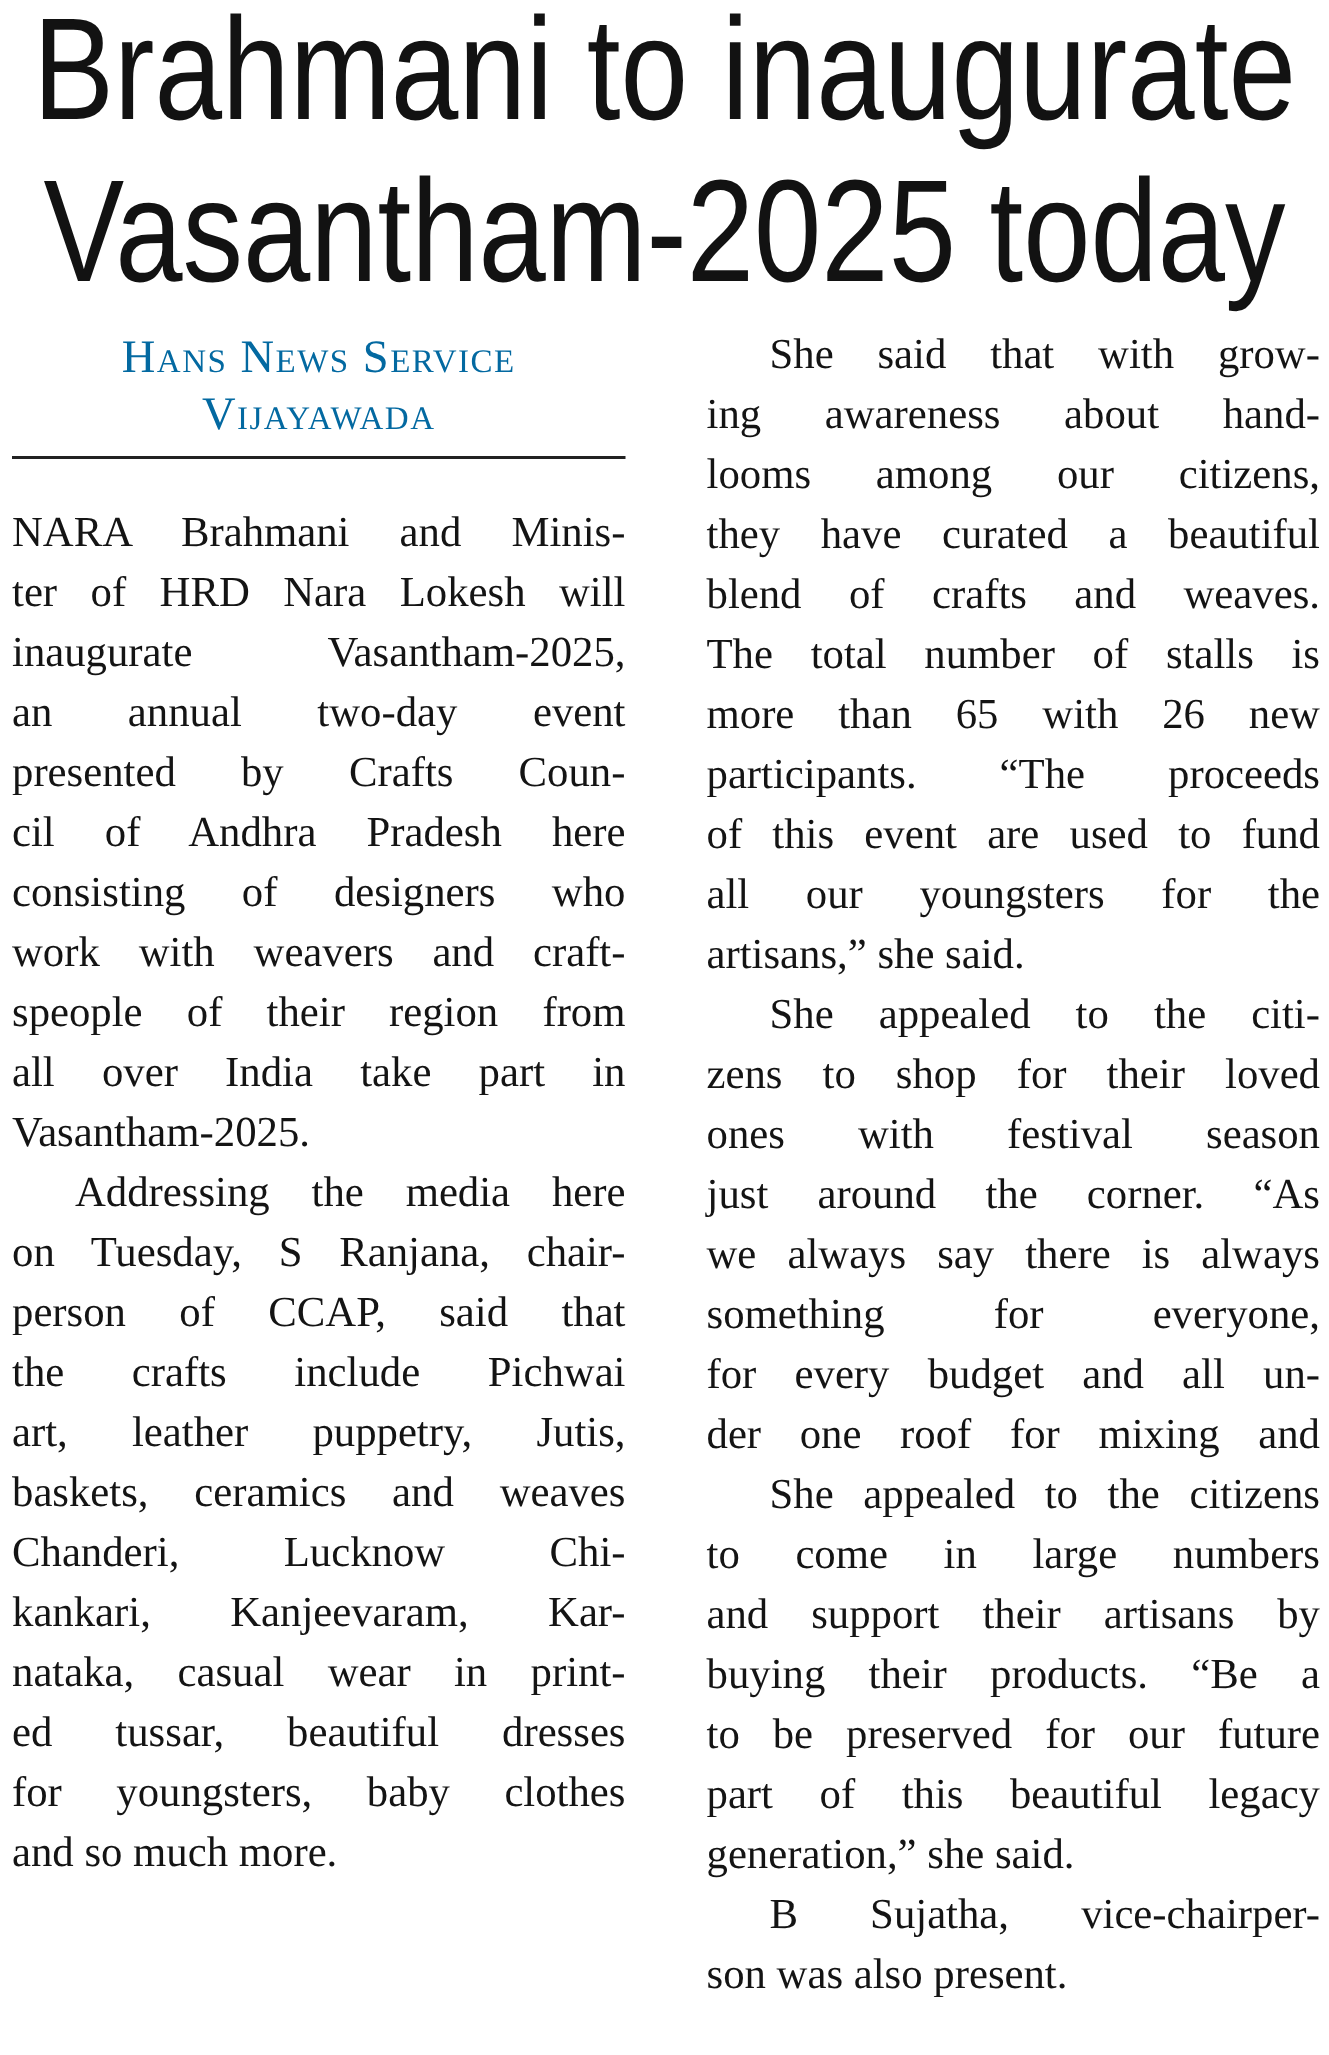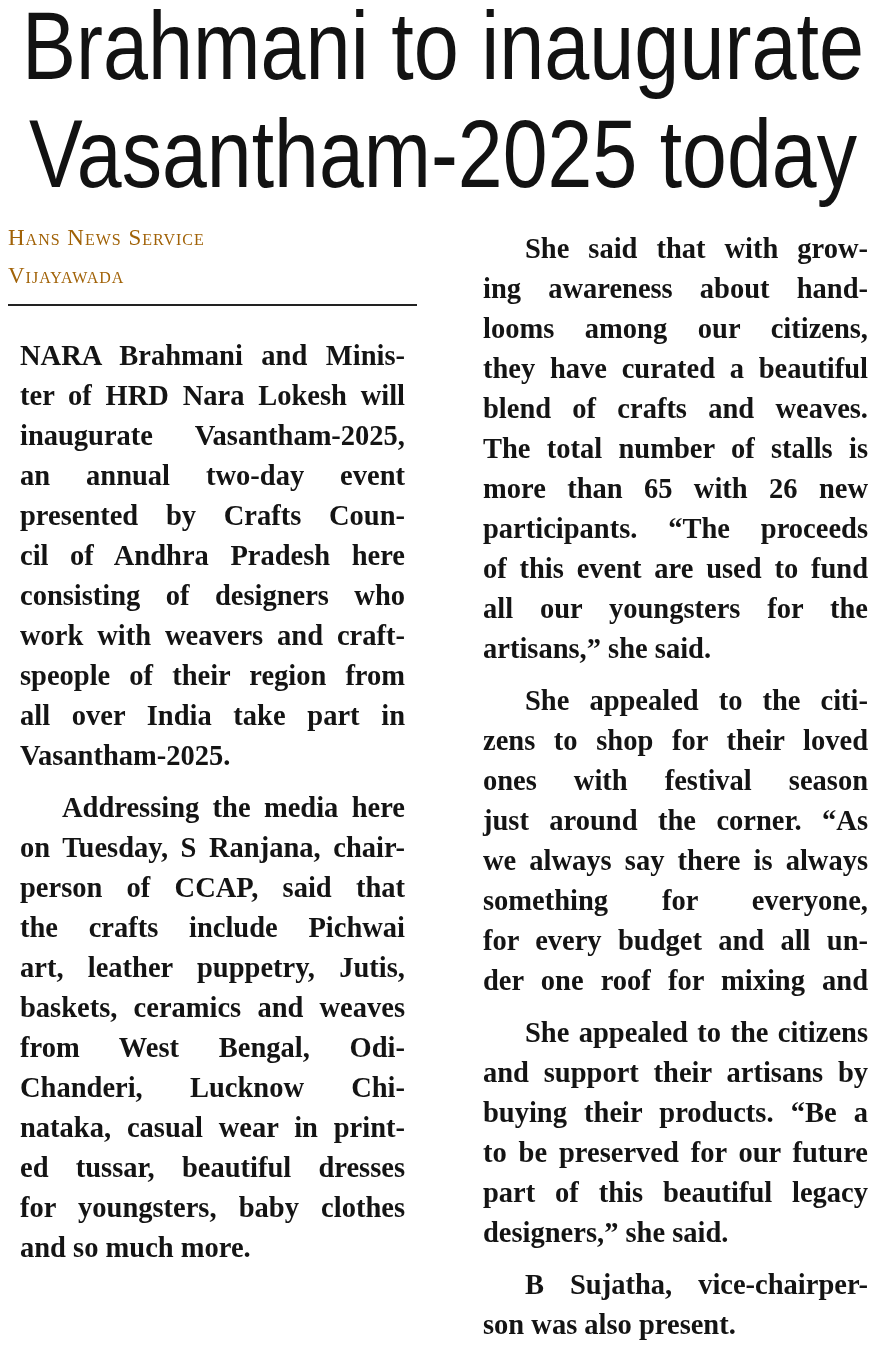--- a/index.html
+++ b/index.html
@@ -32,37 +32,37 @@
     margin-top: 5px;
     padding-left: 8px;
     padding-right: 6px;
   }
   .column {
     width: 410px;
   }
   .column-left { margin-right: 54px; }
   
   .byline {
-    text-align: left;
+    text-align: center;
     font-variant: small-caps;
-    font-size: 23px;
+    font-size: 31px;
     line-height: 38px;
     letter-spacing: 1px;
-    color: #a16207;
+    color: #0369a1;
     padding-top: 2px;
   }
   .byline-rule {
     border: none;
     border-top: 2px solid #222222;
     margin: 9px 0 0 0;
     width: 100%;
   }
   .body-start { margin-top: 30px; }
   
-  .paragraph { margin: 12px; font-weight: bold; }
+  .paragraph { margin: 0; }
   .line {
     font-size: 28.5px;
     line-height: 40px;
     text-align: justify;
     text-align-last: justify;
     white-space: normal;
     color: #141414;
   }
   .line.last { text-align-last: left; }
   .line.indent { text-indent: 42px; }
@@ -97,22 +97,22 @@
           <div class="line">all over India take part in</div>
           <div class="line last">Vasantham-2025.</div>
         </div>
         <div class="paragraph">
           <div class="line indent">Addressing the media here</div>
           <div class="line">on Tuesday, S Ranjana, chair-</div>
           <div class="line">person of CCAP, said that</div>
           <div class="line">the crafts include Pichwai</div>
           <div class="line">art, leather puppetry, Jutis,</div>
           <div class="line">baskets, ceramics and weaves</div>
-          <div class="line">from West Bengal, Odi-</div>
           <div class="line">Chanderi, Lucknow Chi-</div>
+          <div class="line">kankari, Kanjeevaram, Kar-</div>
           <div class="line">nataka, casual wear in print-</div>
           <div class="line">ed tussar, beautiful dresses</div>
           <div class="line">for youngsters, baby clothes</div>
           <div class="line last">and so much more.</div>
         </div>
       </div>
   </div>
 
   <div class="column column-right">
     <div>
@@ -134,25 +134,26 @@
           <div class="line">zens to shop for their loved</div>
           <div class="line">ones with festival season</div>
           <div class="line">just around the corner. “As</div>
           <div class="line">we always say there is always</div>
           <div class="line">something for everyone,</div>
           <div class="line">for every budget and all un-</div>
           <div class="line">der one roof for mixing and</div>
         </div>
         <div class="paragraph">
           <div class="line indent">She appealed to the citizens</div>
+          <div class="line">to come in large numbers</div>
           <div class="line">and support their artisans by</div>
           <div class="line">buying their products. “Be a</div>
           <div class="line">to be preserved for our future</div>
           <div class="line">part of this beautiful legacy</div>
-          <div class="line last">designers,” she said.</div>
+          <div class="line last">generation,” she said.</div>
         </div>
         <div class="paragraph">
           <div class="line indent">B Sujatha, vice-chairper-</div>
           <div class="line last">son was also present.</div>
         </div>
       </div>
   </div>
 
 </div>
 

